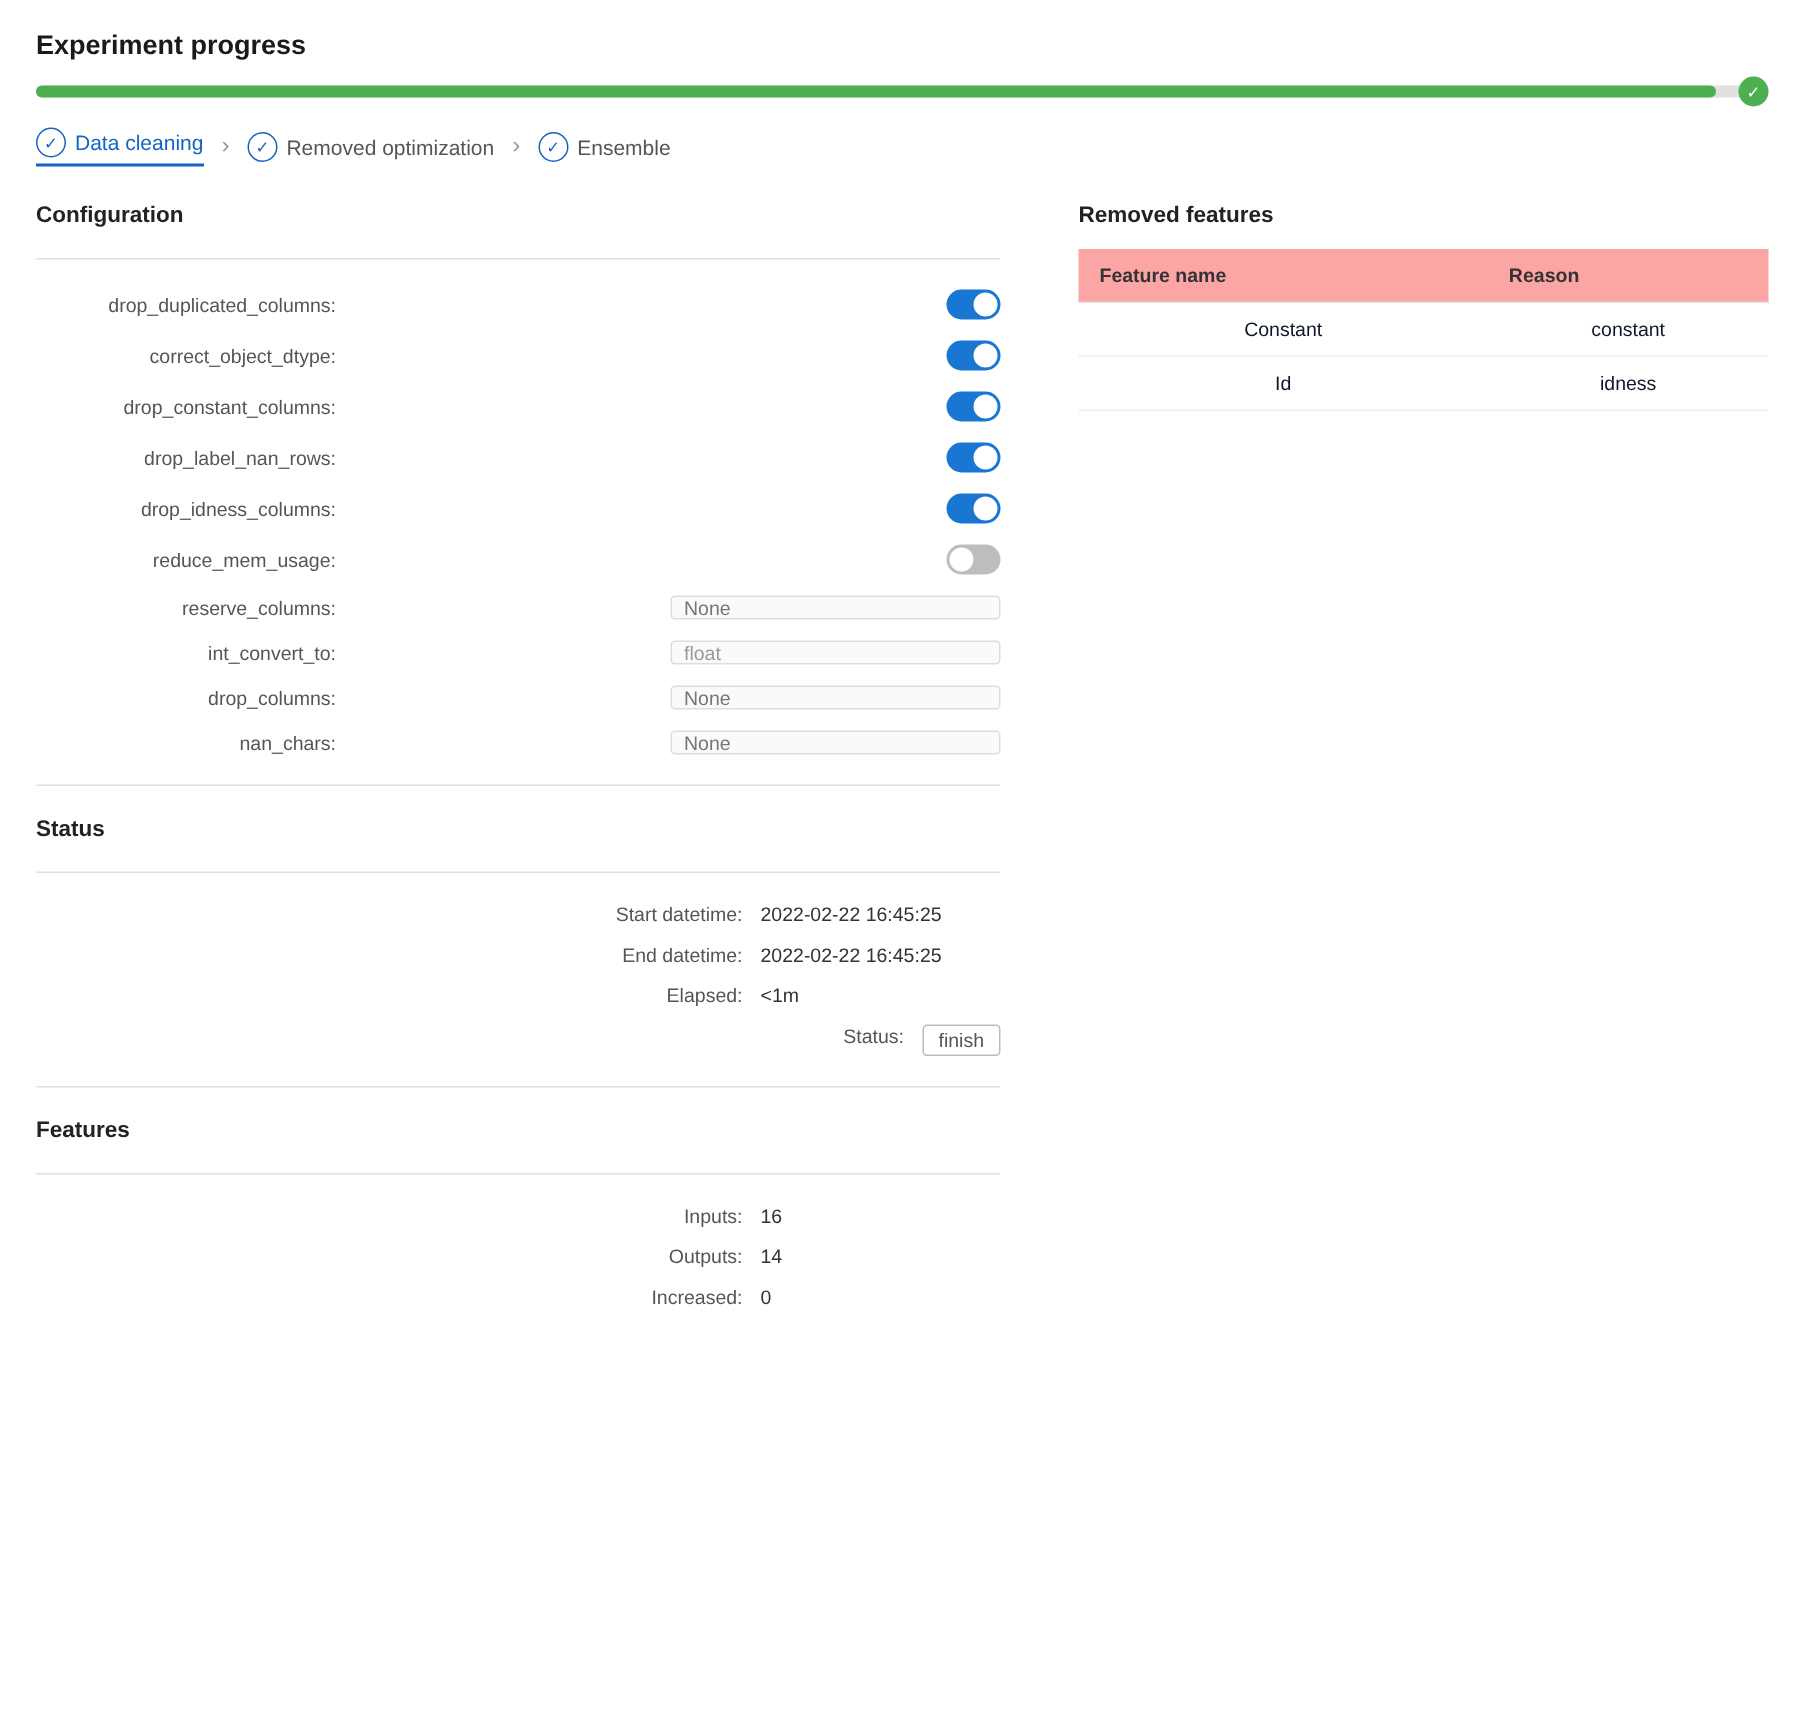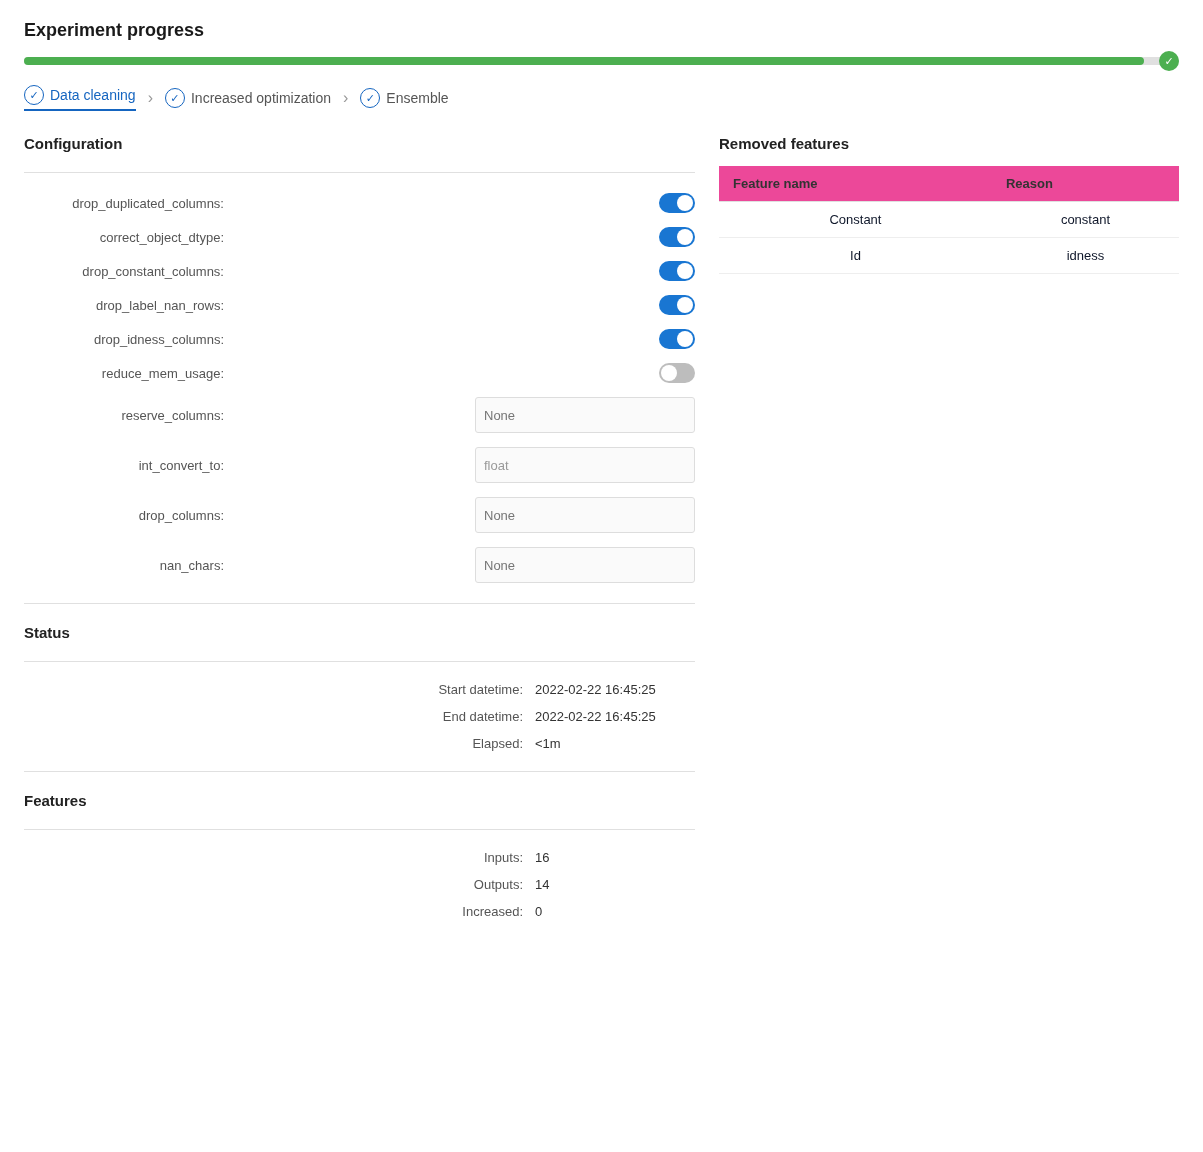--- a/index.html
+++ b/index.html
@@ -75,21 +75,21 @@
       color: #1565c0;
       font-size: 11px;
       flex-shrink: 0;
     }
     .step-arrow {
       color: #999;
       font-size: 16px;
     }
     .main-layout {
       display: flex;
-      gap: 24px;
+      gap: 52px;
     }
     .left-panel {
       flex: 1;
       min-width: 0;
     }
     .right-panel {
       width: 460px;
       flex-shrink: 0;
     }
     .section-title {
@@ -139,21 +139,21 @@
       border-radius: 50%;
     }
     .toggle.on .toggle-knob {
       right: 2px;
     }
     .toggle.off .toggle-knob {
       left: 2px;
     }
     .config-input {
       width: 220px;
-      height: 36px;
+      height: 16px;
       border: 1px solid #ddd;
       border-radius: 3px;
       padding: 0 8px;
       font-size: 13px;
       color: #999;
       background: #fafafa;
       outline: none;
     }
     .status-row {
       display: flex;
@@ -179,21 +179,21 @@
       padding: 2px 10px;
       font-size: 13px;
       color: #555;
       background: #fff;
     }
     .removed-features-table {
       width: 100%;
       border-collapse: collapse;
     }
     .removed-features-table thead tr {
-      background: #ec4899;
+      background: #fca5a5;
     }
     .removed-features-table th {
       text-align: left;
       padding: 10px 14px;
       font-weight: 600;
       font-size: 13px;
       color: #333;
       border-bottom: 1px solid #e0e0e0;
     }
     .removed-features-table td {
@@ -218,21 +218,21 @@
 </div>
 
 <div class="steps-nav">
   <div class="step-item active">
     <div class="step-check">✓</div>
     <span>Data cleaning</span>
   </div>
   <span class="step-arrow">›</span>
   <div class="step-item">
     <div class="step-check">✓</div>
-    <span>Increased optimization</span>
+    <span>Removed optimization</span>
   </div>
   <span class="step-arrow">›</span>
   <div class="step-item">
     <div class="step-check">✓</div>
     <span>Ensemble</span>
   </div>
 </div>
 
 <div class="main-layout">
 
@@ -304,20 +304,24 @@
       <span class="status-label">Start datetime:</span>
       <span class="status-value">2022-02-22 16:45:25</span>
     </div>
     <div class="status-row">
       <span class="status-label">End datetime:</span>
       <span class="status-value">2022-02-22 16:45:25</span>
     </div>
     <div class="status-row">
       <span class="status-label">Elapsed:</span>
       <span class="status-value">&lt;1m</span>
+    </div>
+    <div class="status-row">
+      <span class="status-label">Status:</span>
+      <span class="status-badge">finish</span>
     </div>
 
     <hr class="section-divider">
 
     <div class="section-title features-section">Features</div>
     <hr class="section-divider">
 
     <div class="status-row">
       <span class="status-label">Inputs:</span>
       <span class="status-value">16</span>

